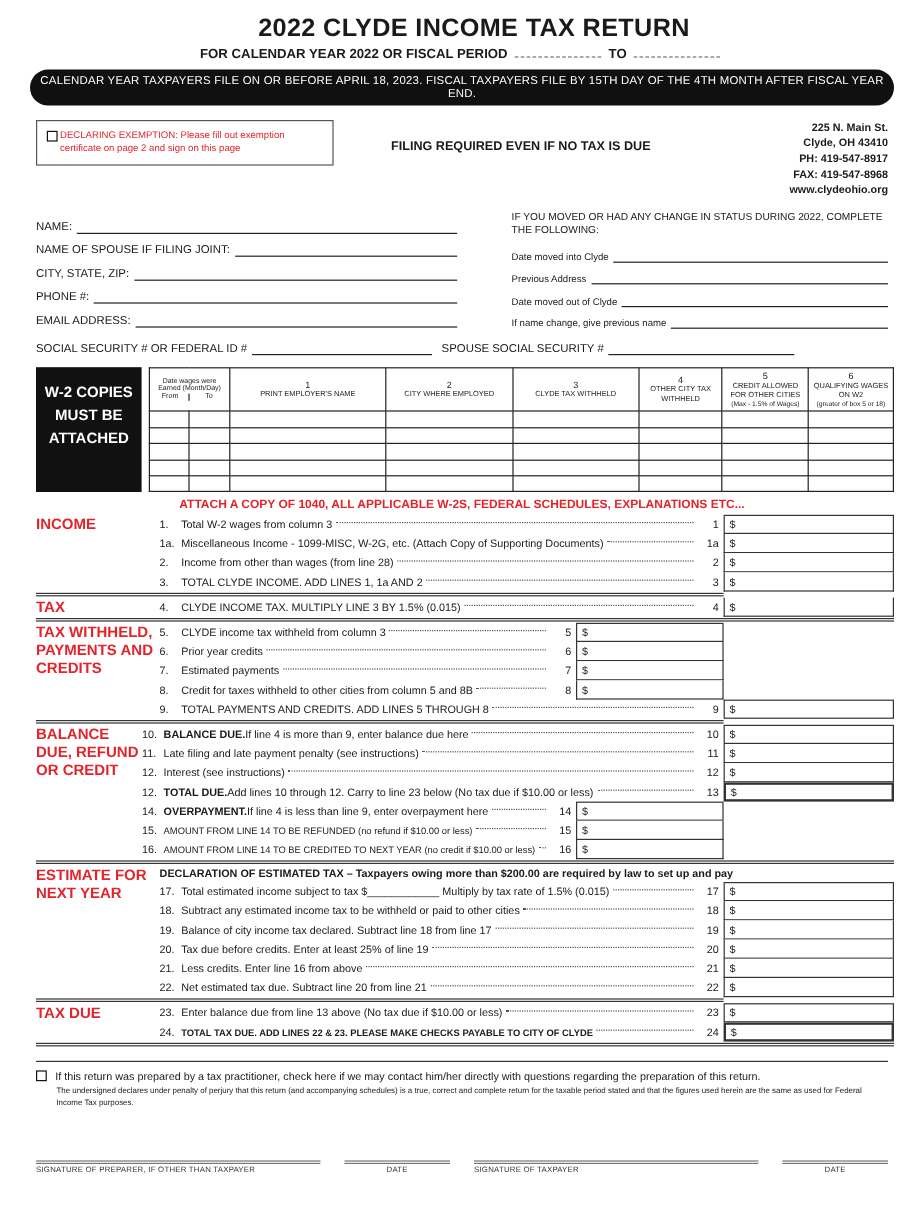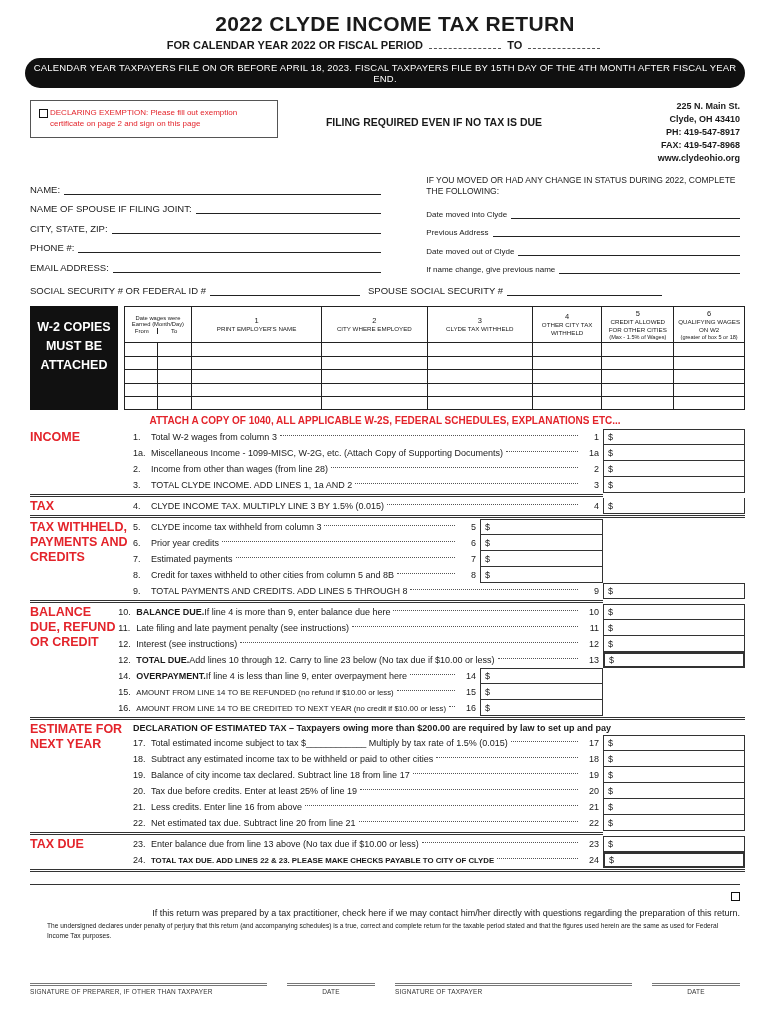--- a/index.html
+++ b/index.html
@@ -68,21 +68,21 @@
   .mbox.i { width:123px; }
   .mbox.boldbox { border-width:2px; }
   .bt0 { border-top:0; }
   .rspacer { width:142px; flex:0 0 auto; }
   .sep { height:3px; border-top:1px solid #333; border-bottom:1px solid #333; margin:1px 0; }
   .sep.partial { width:573px; }
   .est-head { font-weight:bold; font-size:9px; height:14px; display:flex; align-items:center; }
 
   
   .thinline { margin:12px 30px 0 30px; border-top:1.5px solid #333; }
-  .pract-row { margin:7px 30px 0 30px; display:flex; gap:7px; font-size:9px; align-items:flex-end;flex-direction:column; }
+  .pract-row { margin:7px 30px 0 30px; display:flex; gap:7px; font-size:9px; align-items:flex-start; }
   .pract-row .cb { margin-top:0; }
   .perjury { margin:3px 30px 0 47px; font-size:6.6px; line-height:1.5; max-width:690px; }
 
   .sig-row { margin:0 30px; display:flex; gap:20px; }
   .sig-row.first { margin-top:42px; }
   .sig-cell { display:flex; flex-direction:column; }
   .sig-wide { flex:1.9; }
   .sig-narrow { flex:0 0 88px; }
   .sig-line { border-top:3px double #777; height:3px; }
   .sig-label { font-size:6.5px; color:#333; padding-top:2px; letter-spacing:.2px; }

